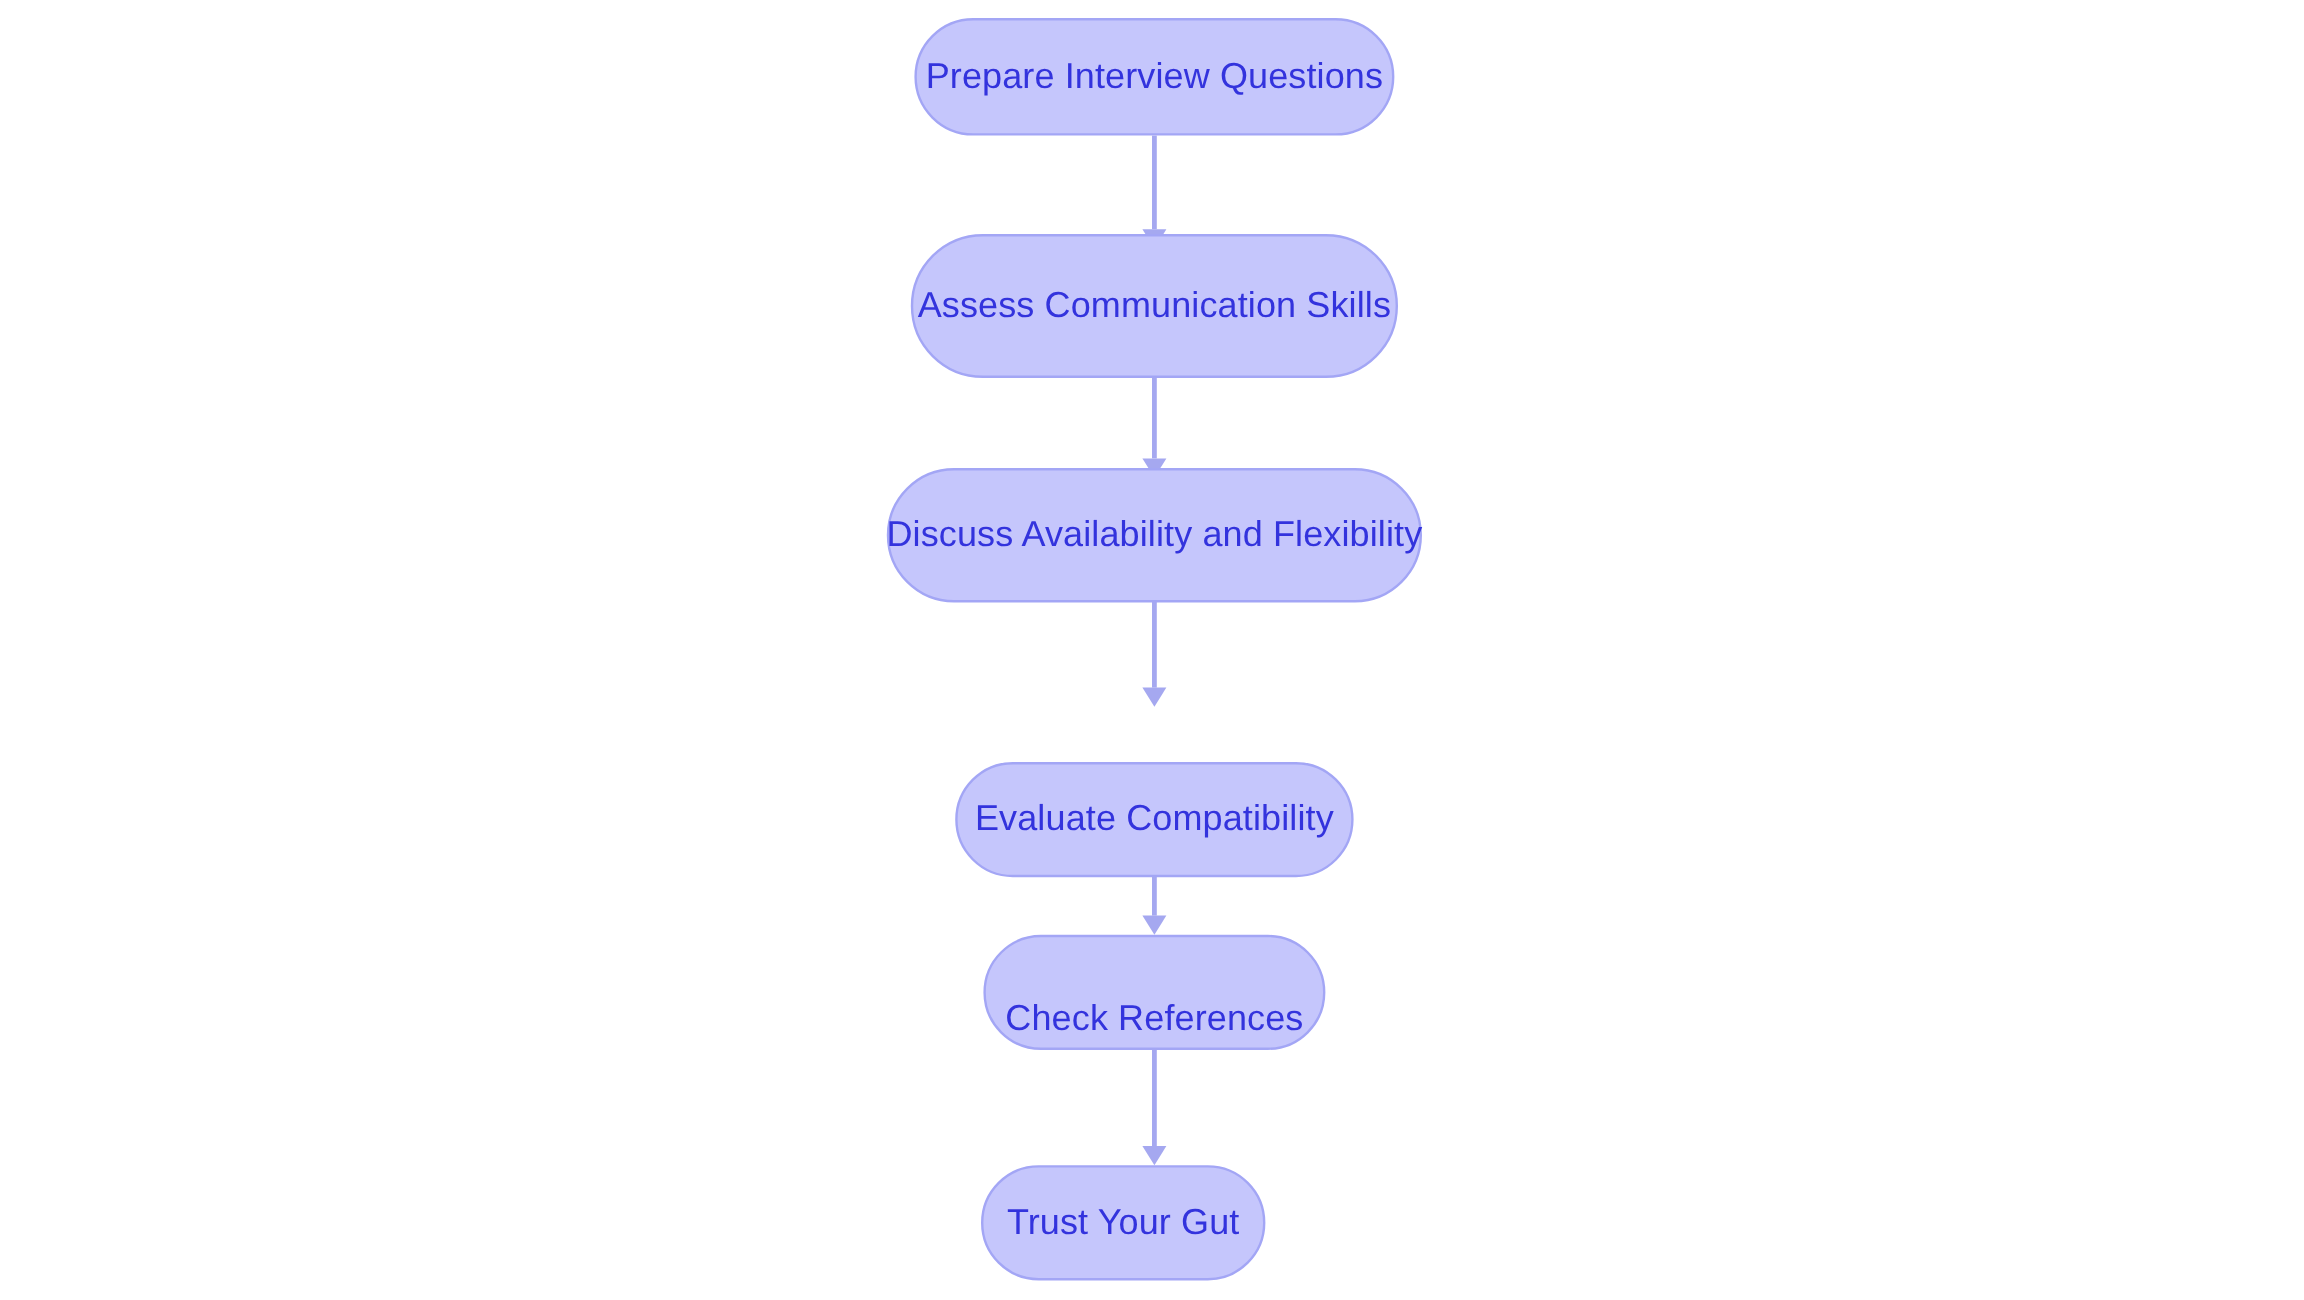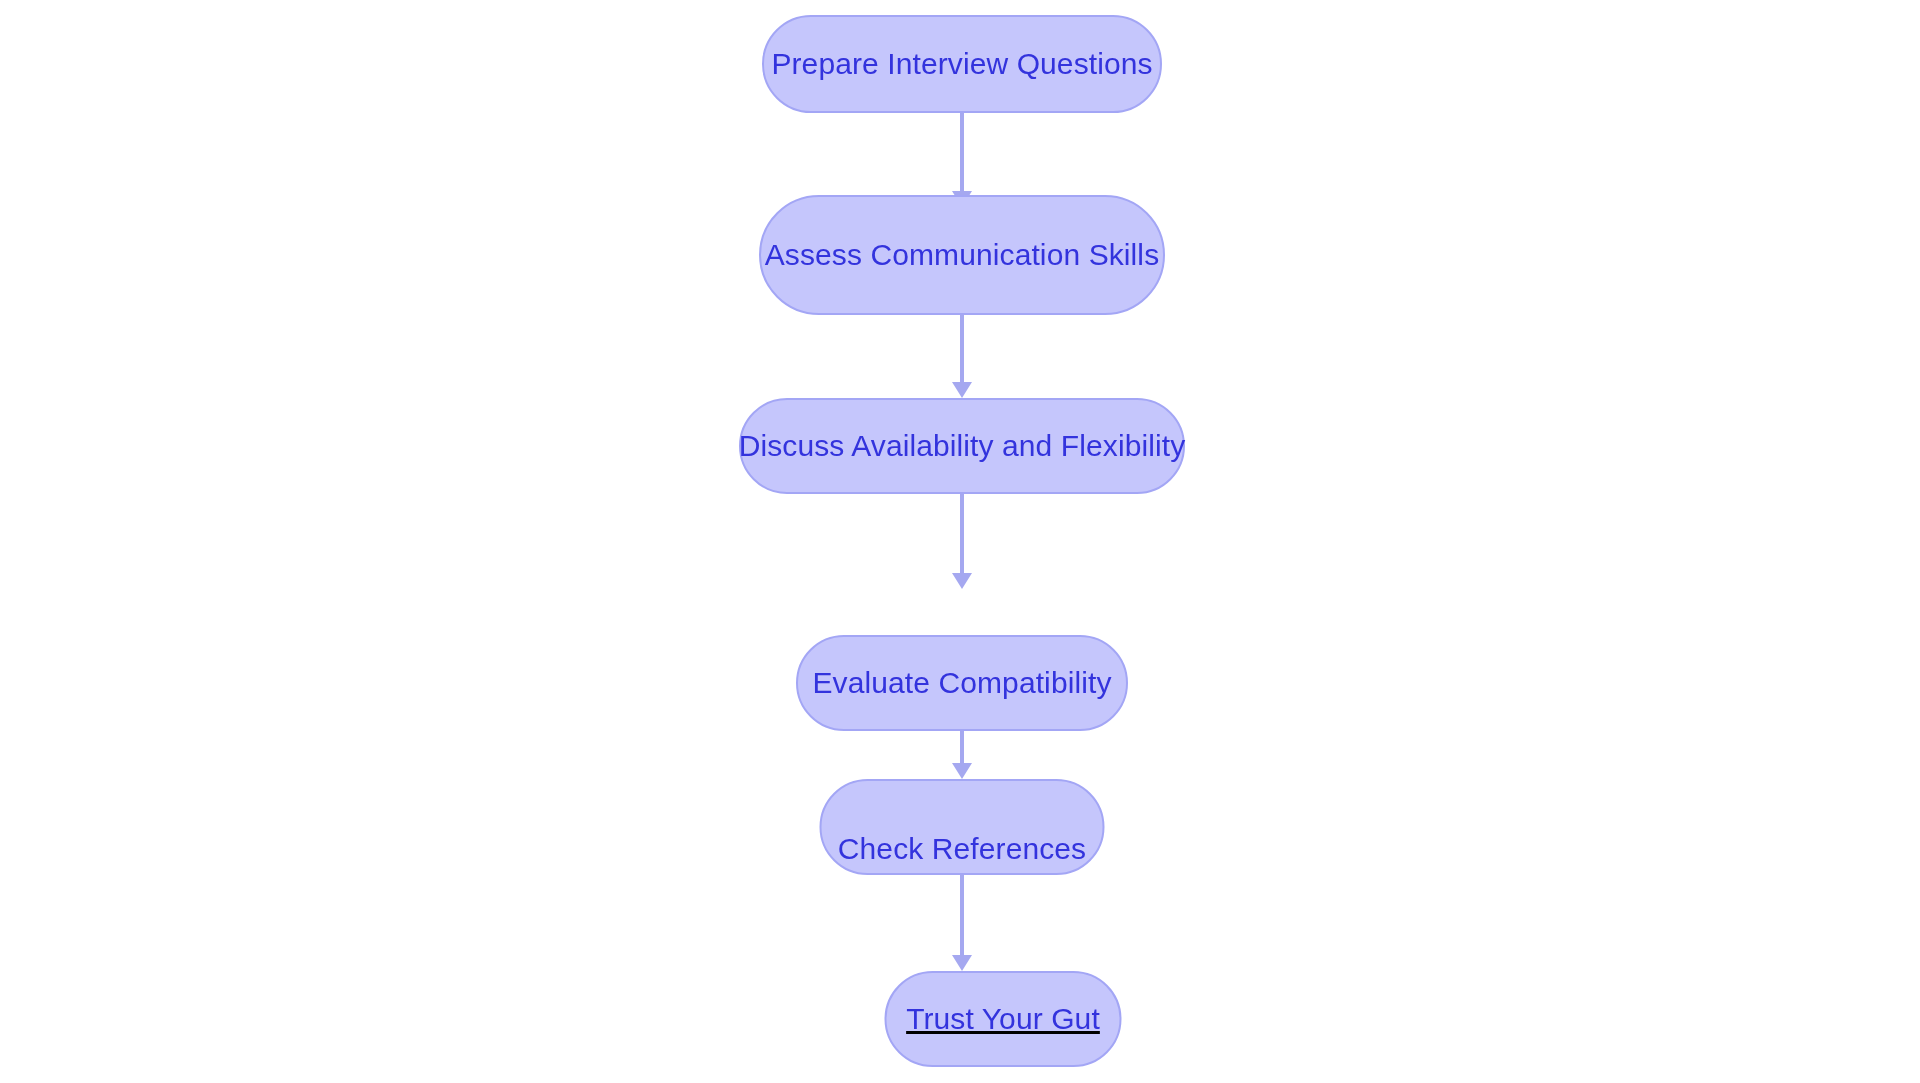--- a/index.html
+++ b/index.html
@@ -74,29 +74,29 @@
   </svg>
 
   <div class="flow-node" style="left: 962px; top: 64px; width: 400px; height: 98px; background: rgb(197, 198, 252); border-color: rgb(163, 166, 245);">
     <span class="flow-node-label" style="color: rgb(51, 51, 221);">Prepare Interview Questions</span>
   </div>
 
   <div class="flow-node" style="left: 962px; top: 255px; width: 406px; height: 120px; background: rgb(197, 198, 252); border-color: rgb(163, 166, 245);">
     <span class="flow-node-label" style="color: rgb(51, 51, 221);">Assess Communication Skills</span>
   </div>
 
-  <div class="flow-node" style="left: 962px; top: 446px; width: 446px; height: 96px; background: rgb(197, 198, 252); border-color: rgb(163, 166, 245);">
+  <div class="flow-node" style="left: 962px; top: 446px; width: 446px; height: 112px; background: rgb(197, 198, 252); border-color: rgb(163, 166, 245);">
     <span class="flow-node-label" style="color: rgb(51, 51, 221);">Discuss Availability and Flexibility</span>
   </div>
 
   <div class="flow-node" style="left: 962px; top: 637px; width: 332px; height: 96px; background: rgb(197, 198, 252); border-color: rgb(163, 166, 245); margin-top: 46px;">
     <span class="flow-node-label" style="color: rgb(51, 51, 221);">Evaluate Compatibility</span>
   </div>
 
   <div class="flow-node" style="left: 962px; top: 827px; width: 285px; height: 96px; background: rgb(197, 198, 252); border-color: rgb(163, 166, 245);">
     <span class="flow-node-label" style="color: rgb(51, 51, 221); margin-top: 44px;">Check References</span>
   </div>
 
-  <div class="flow-node" style="left: 1003px; top: 1019px; width: 237px; height: 96px; background: rgb(197, 198, 252); border-color: rgb(163, 166, 245); text-decoration: underline;">
+  <div class="flow-node" style="left: 936px; top: 1019px; width: 237px; height: 96px; background: rgb(197, 198, 252); border-color: rgb(163, 166, 245);">
     <span class="flow-node-label" style="color: rgb(51, 51, 221);">Trust Your Gut</span>
   </div>
 
 </div>
 
 </body></html>

